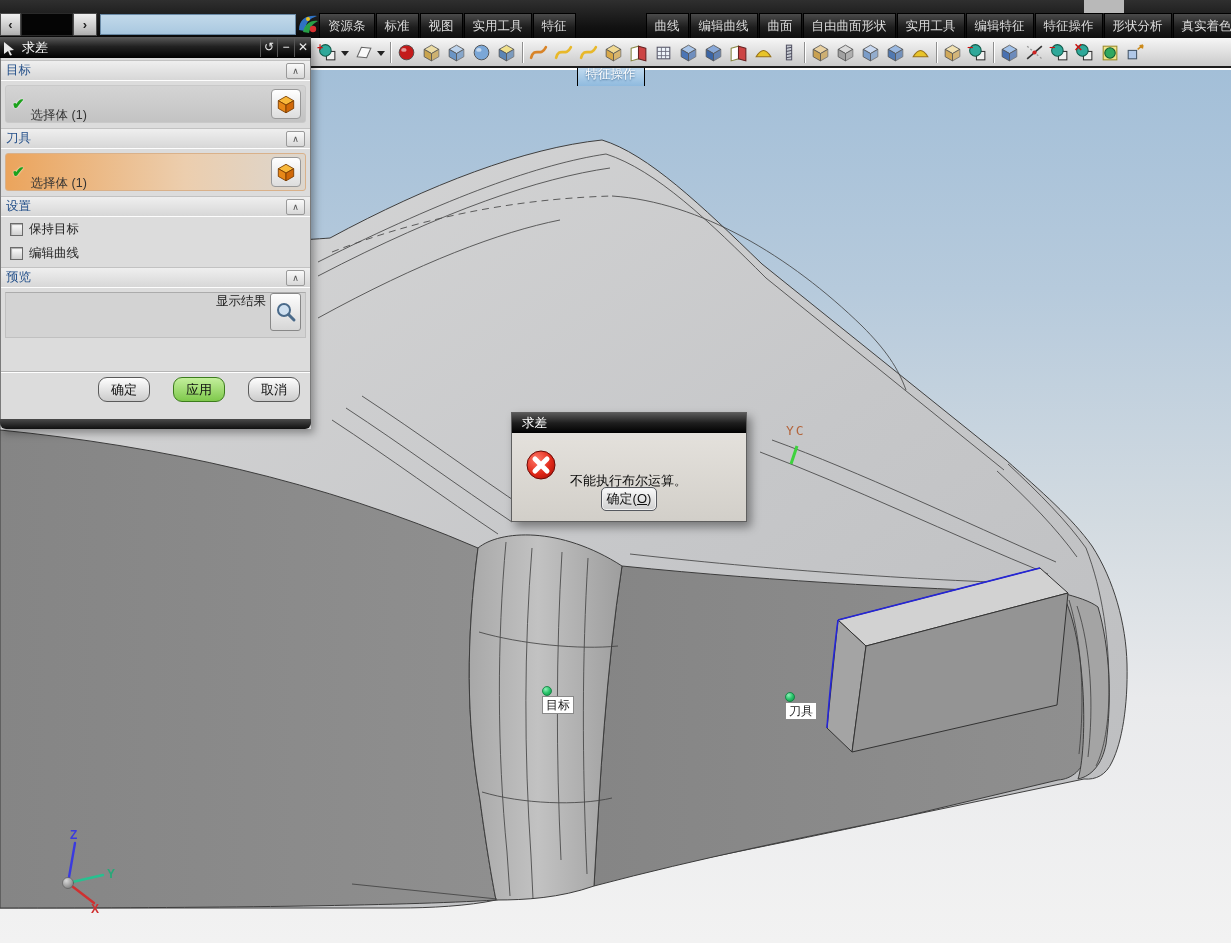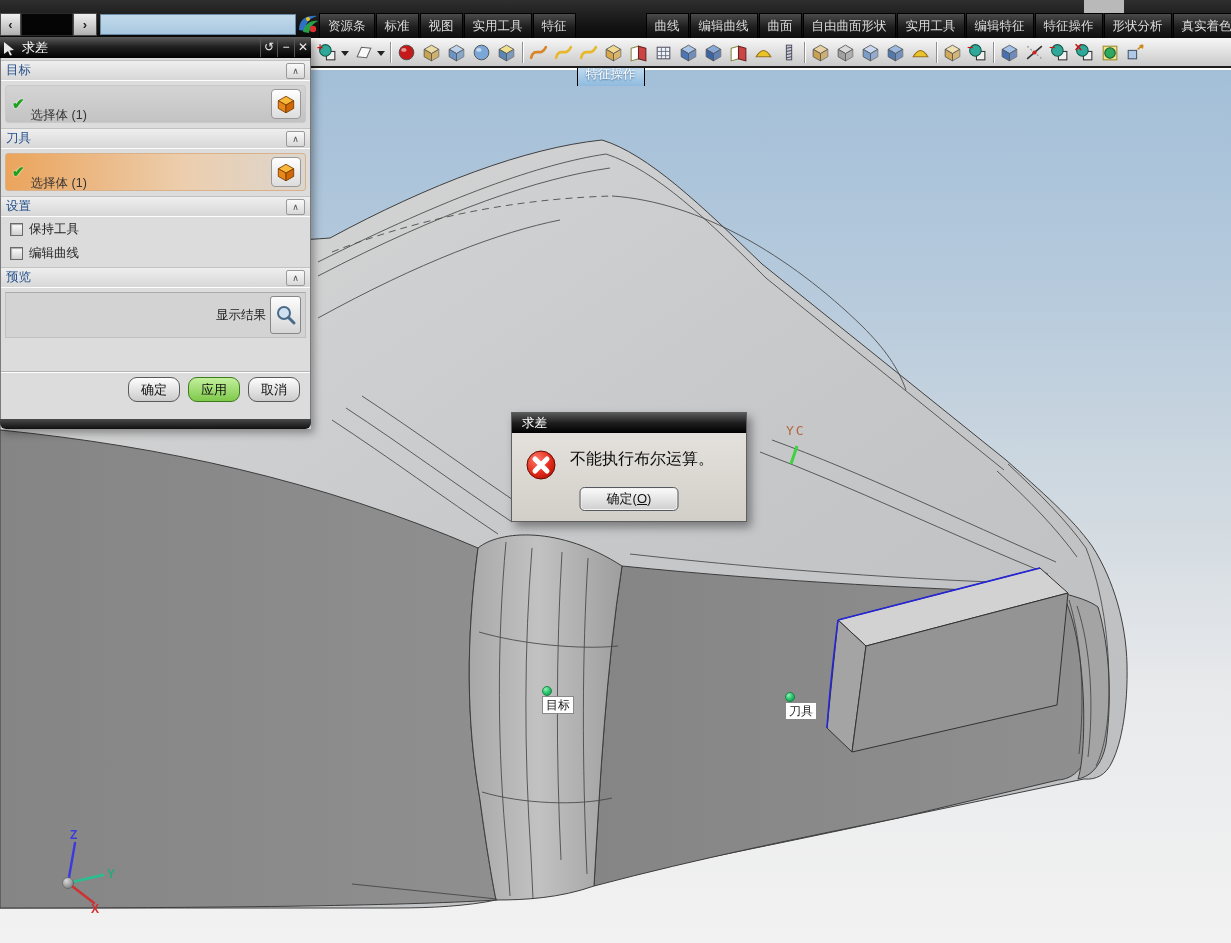--- a/index.html
+++ b/index.html
@@ -75,44 +75,44 @@
     background:linear-gradient(#fff,#ddd); display:flex; align-items:center; justify-content:center; }
   .cb-row { height:24px; display:flex; align-items:center; padding-left:9px; font-size:12.5px; color:#222; }
   .cb-box { width:13px; height:13px; border:1px solid #6a6a6a; margin-right:6px;
     background:linear-gradient(#fff,#cfcfcf); box-shadow:inset 1px 1px 1px #aaa; }
   .tol-row { height:30px; display:flex; align-items:center; padding-left:9px; font-size:12.5px; color:#222; position:relative; }
   .tol-input { position:absolute; right:8px; top:3px; width:88px; height:23px;
     border:1px solid #444; background:#fff; font-family:"DejaVu Sans Mono",monospace;
     font-size:15px; text-align:right; padding:0 5px; letter-spacing:1px; color:#000; }
   .prev-panel { margin:4px 4px; height:46px; background:#d3d3d3;
     border:1px solid #c0c0c0; border-top-color:#ababab;
-    display:flex; align-items:center; justify-content:flex-end; gap:4px; padding-right:4px; }
+    display:flex; justify-content:flex-end; gap:4px; padding-right:4px; }
   .prev-text { font-size:12.5px; color:#222; }
   .mag-btn { width:31px; height:38px; border:1px solid #888; border-radius:3px;
     background:linear-gradient(#fdfdfd,#d6d6d6); display:flex; align-items:center; justify-content:center; }
   .dlg-footer { position:absolute; left:0; right:0; bottom:12px; height:36px;
     border-top:1px solid #b5b5b5; box-shadow:0 1px 0 #fff inset;
-    display:flex; align-items:center; justify-content:flex-end; gap:8px; padding-right:10px; background:#dcdcdc; }
+    display:flex; align-items:center; justify-content:flex-end; gap:23px; padding-right:10px; background:#dcdcdc; }
   .dlg-btn { width:52px; height:25px; border:1px solid #5a5a5a; border-radius:9px;
     background:linear-gradient(#fefefe,#cbcbcb); font-size:13px; color:#111;
     font-family:"Liberation Sans",sans-serif; }
   .dlg-btn.apply { background:linear-gradient(#c3ef9c,#7fc94c); border-color:#3c7c1c; }
   .dlg-bottom { position:absolute; left:0; right:0; bottom:0; height:10px;
     background:linear-gradient(#4a4a4a,#101010); border-radius:0 0 6px 6px; }
   
   #err-dialog { position:absolute; left:511px; top:412px; width:236px; height:110px;
     border:1px solid #5f5f5f; background:#d8d5d0; box-shadow:4px 5px 9px rgba(0,0,0,.4); }
   .err-title { height:20px; background:linear-gradient(#585858,#1e1e1e 50%,#000);
     color:#fff; font-size:12.5px; line-height:20px; padding-left:10px; }
   .err-body { position:relative; height:88px;
     background:linear-gradient(#e4e1dc,#d2cfc9); }
   .err-icon { position:absolute; left:13px; top:16px; width:32px; height:32px; }
-  .err-msg { position:absolute; left:58px; top:16px; font-size:16px; color:#0a0a0a; }
+  .err-msg { position:absolute; left:58px; top:39px; font-size:13px; color:#0a0a0a; }
   .err-btn { position:absolute; left:50%; transform:translateX(-50%); bottom:10px;
-    width:99px; height:24px; border:1px solid #55585e; border-radius:5px;
+    width:56px; height:24px; border:1px solid #55585e; border-radius:5px;
     background:linear-gradient(#fbfbfb,#cfcfcf); box-shadow:inset 0 0 0 1px #f2f2f2;
     font-size:13px; color:#111; font-family:"Liberation Sans",sans-serif; }
 </style>
 </head>
 <body>
 
 <div id="screen">
 
   <div id="viewport">
     <svg id="model-svg" width="1231" height="873" viewBox="0 70 1231 873">
@@ -528,21 +528,21 @@
           </svg>
         </span>
       </div>
 
       <div class="sec-hdr">
         <span class="hdr-label">设置</span>
         <span class="chev">∧</span>
       </div>
       <div class="cb-row">
         <span class="cb-box"></span>
-        <span>保持工具</span>
+        <span>保持目标</span>
       </div>
       <div class="cb-row">
         <span class="cb-box"></span>
         <span>编辑曲线</span>
       </div>
 
       <div class="sec-hdr">
         <span class="hdr-label">预览</span>
         <span class="chev">∧</span>
       </div>

